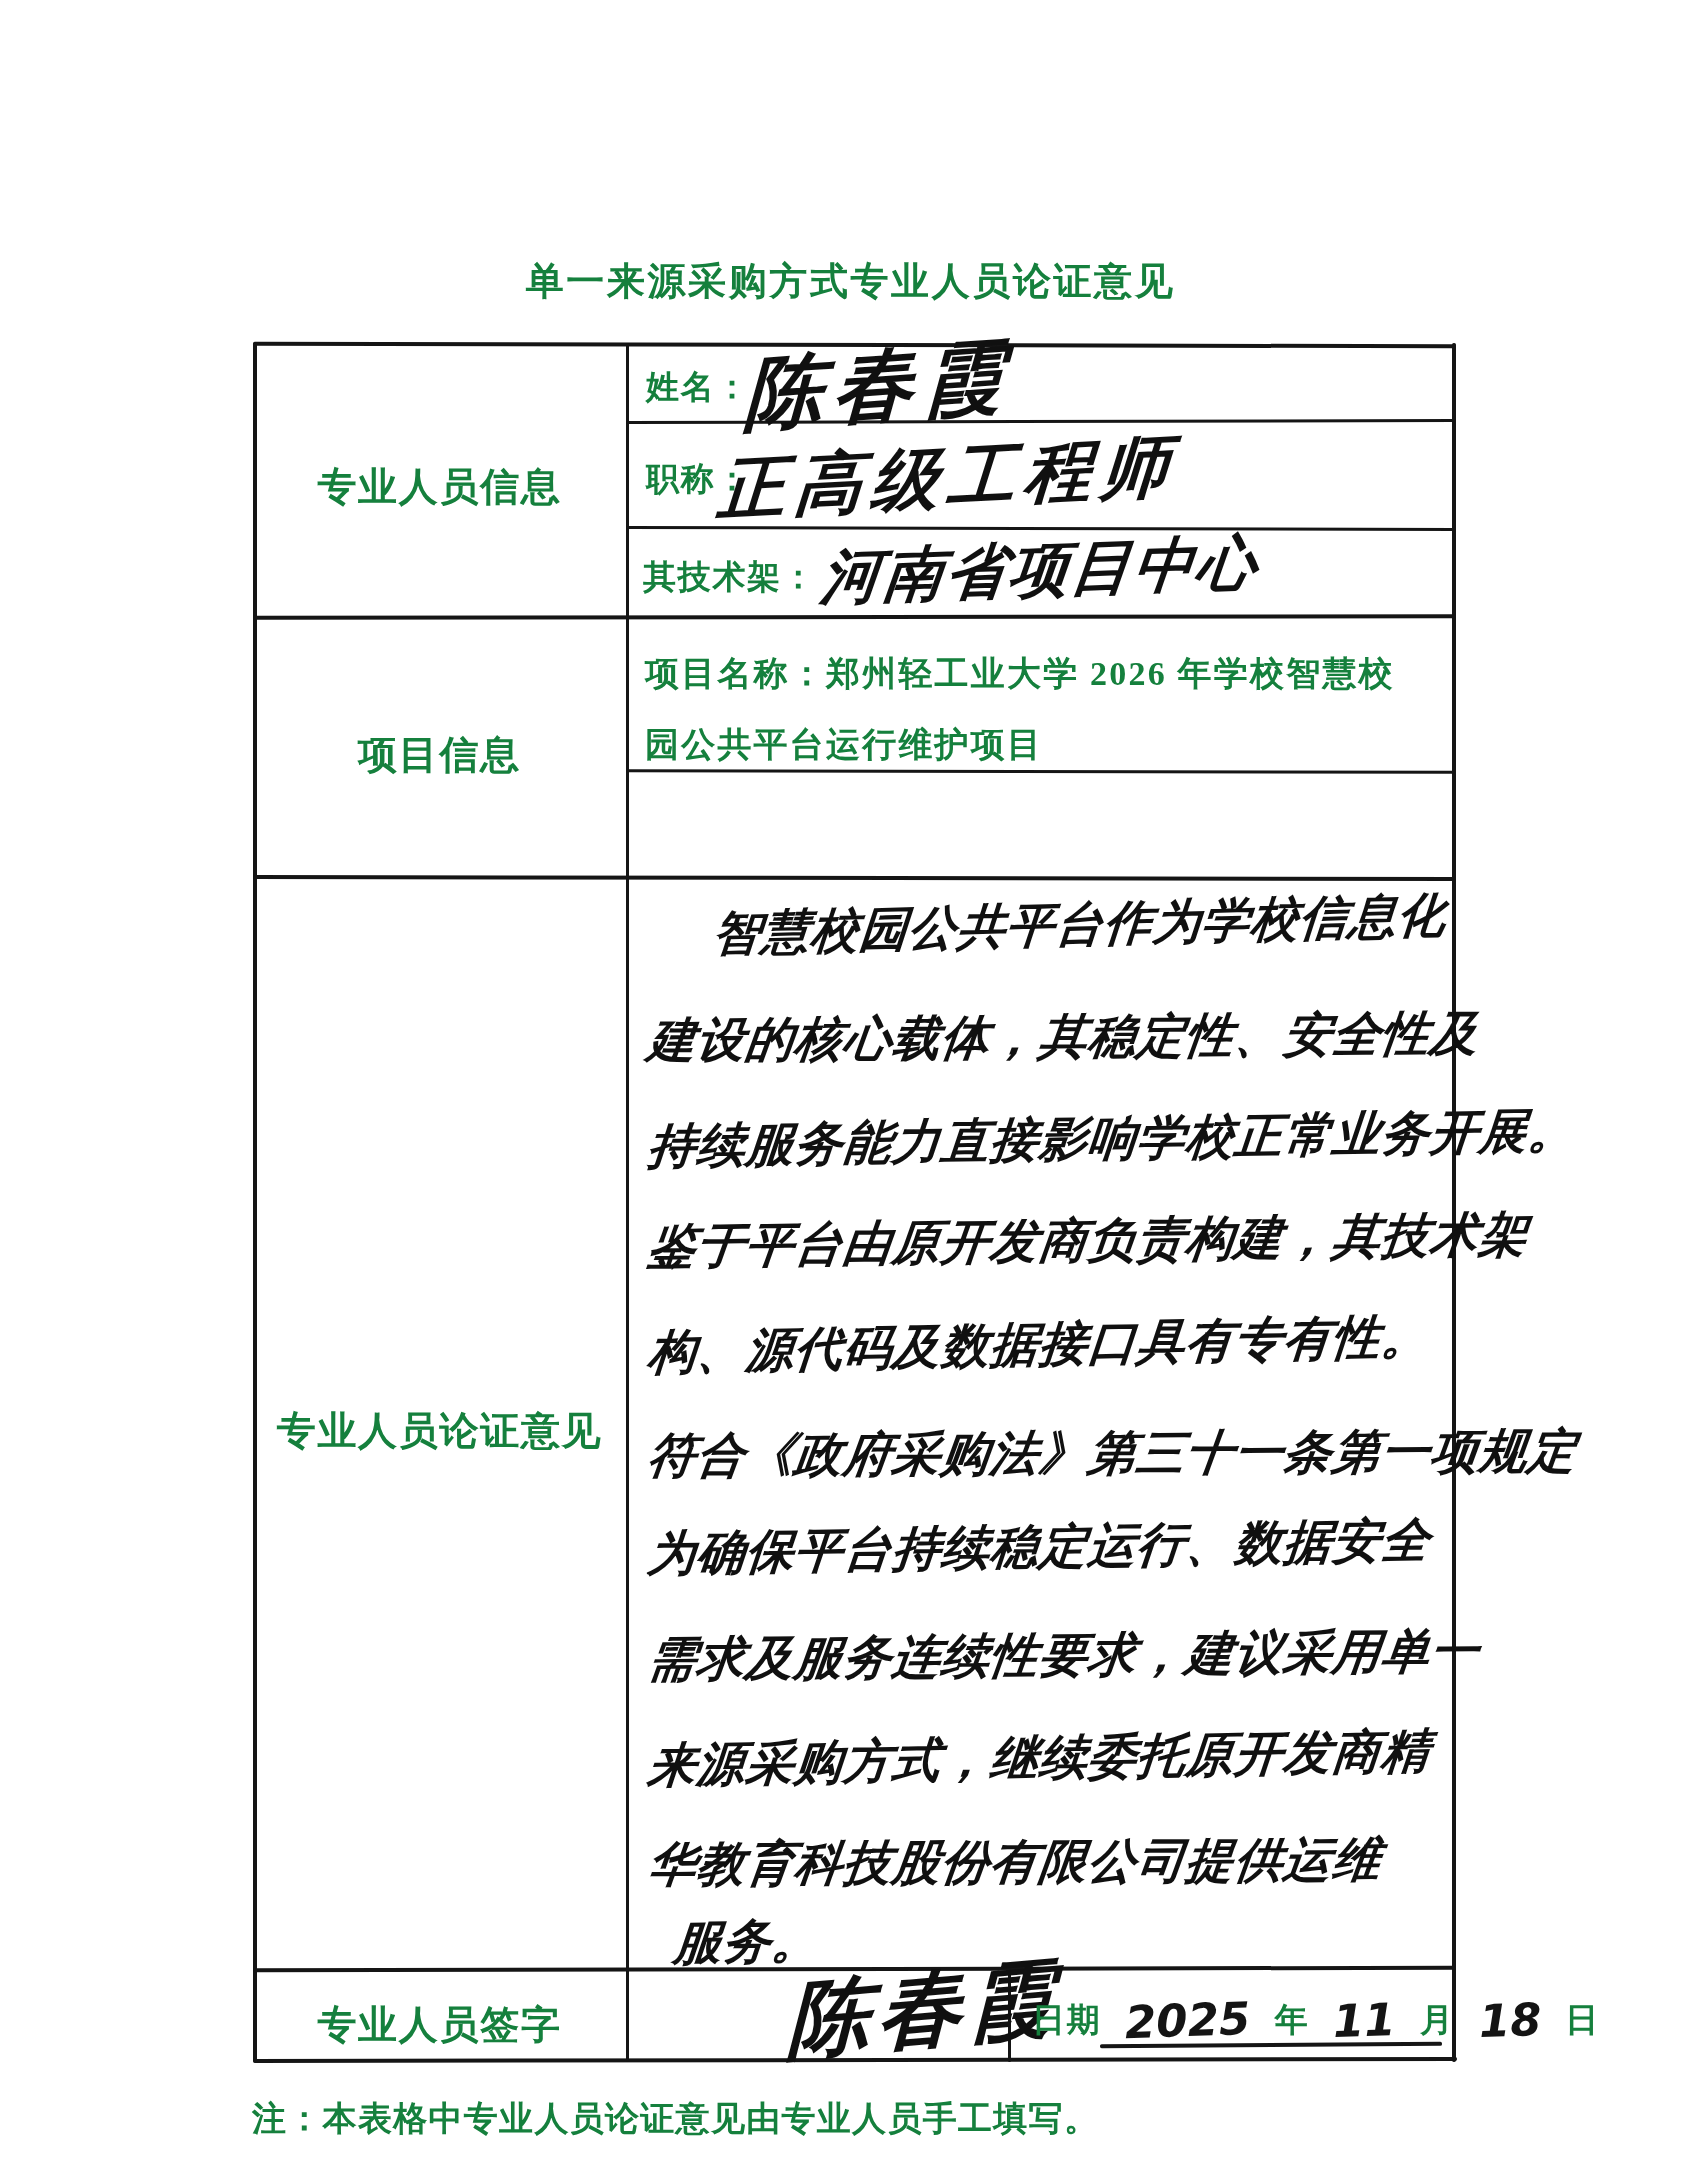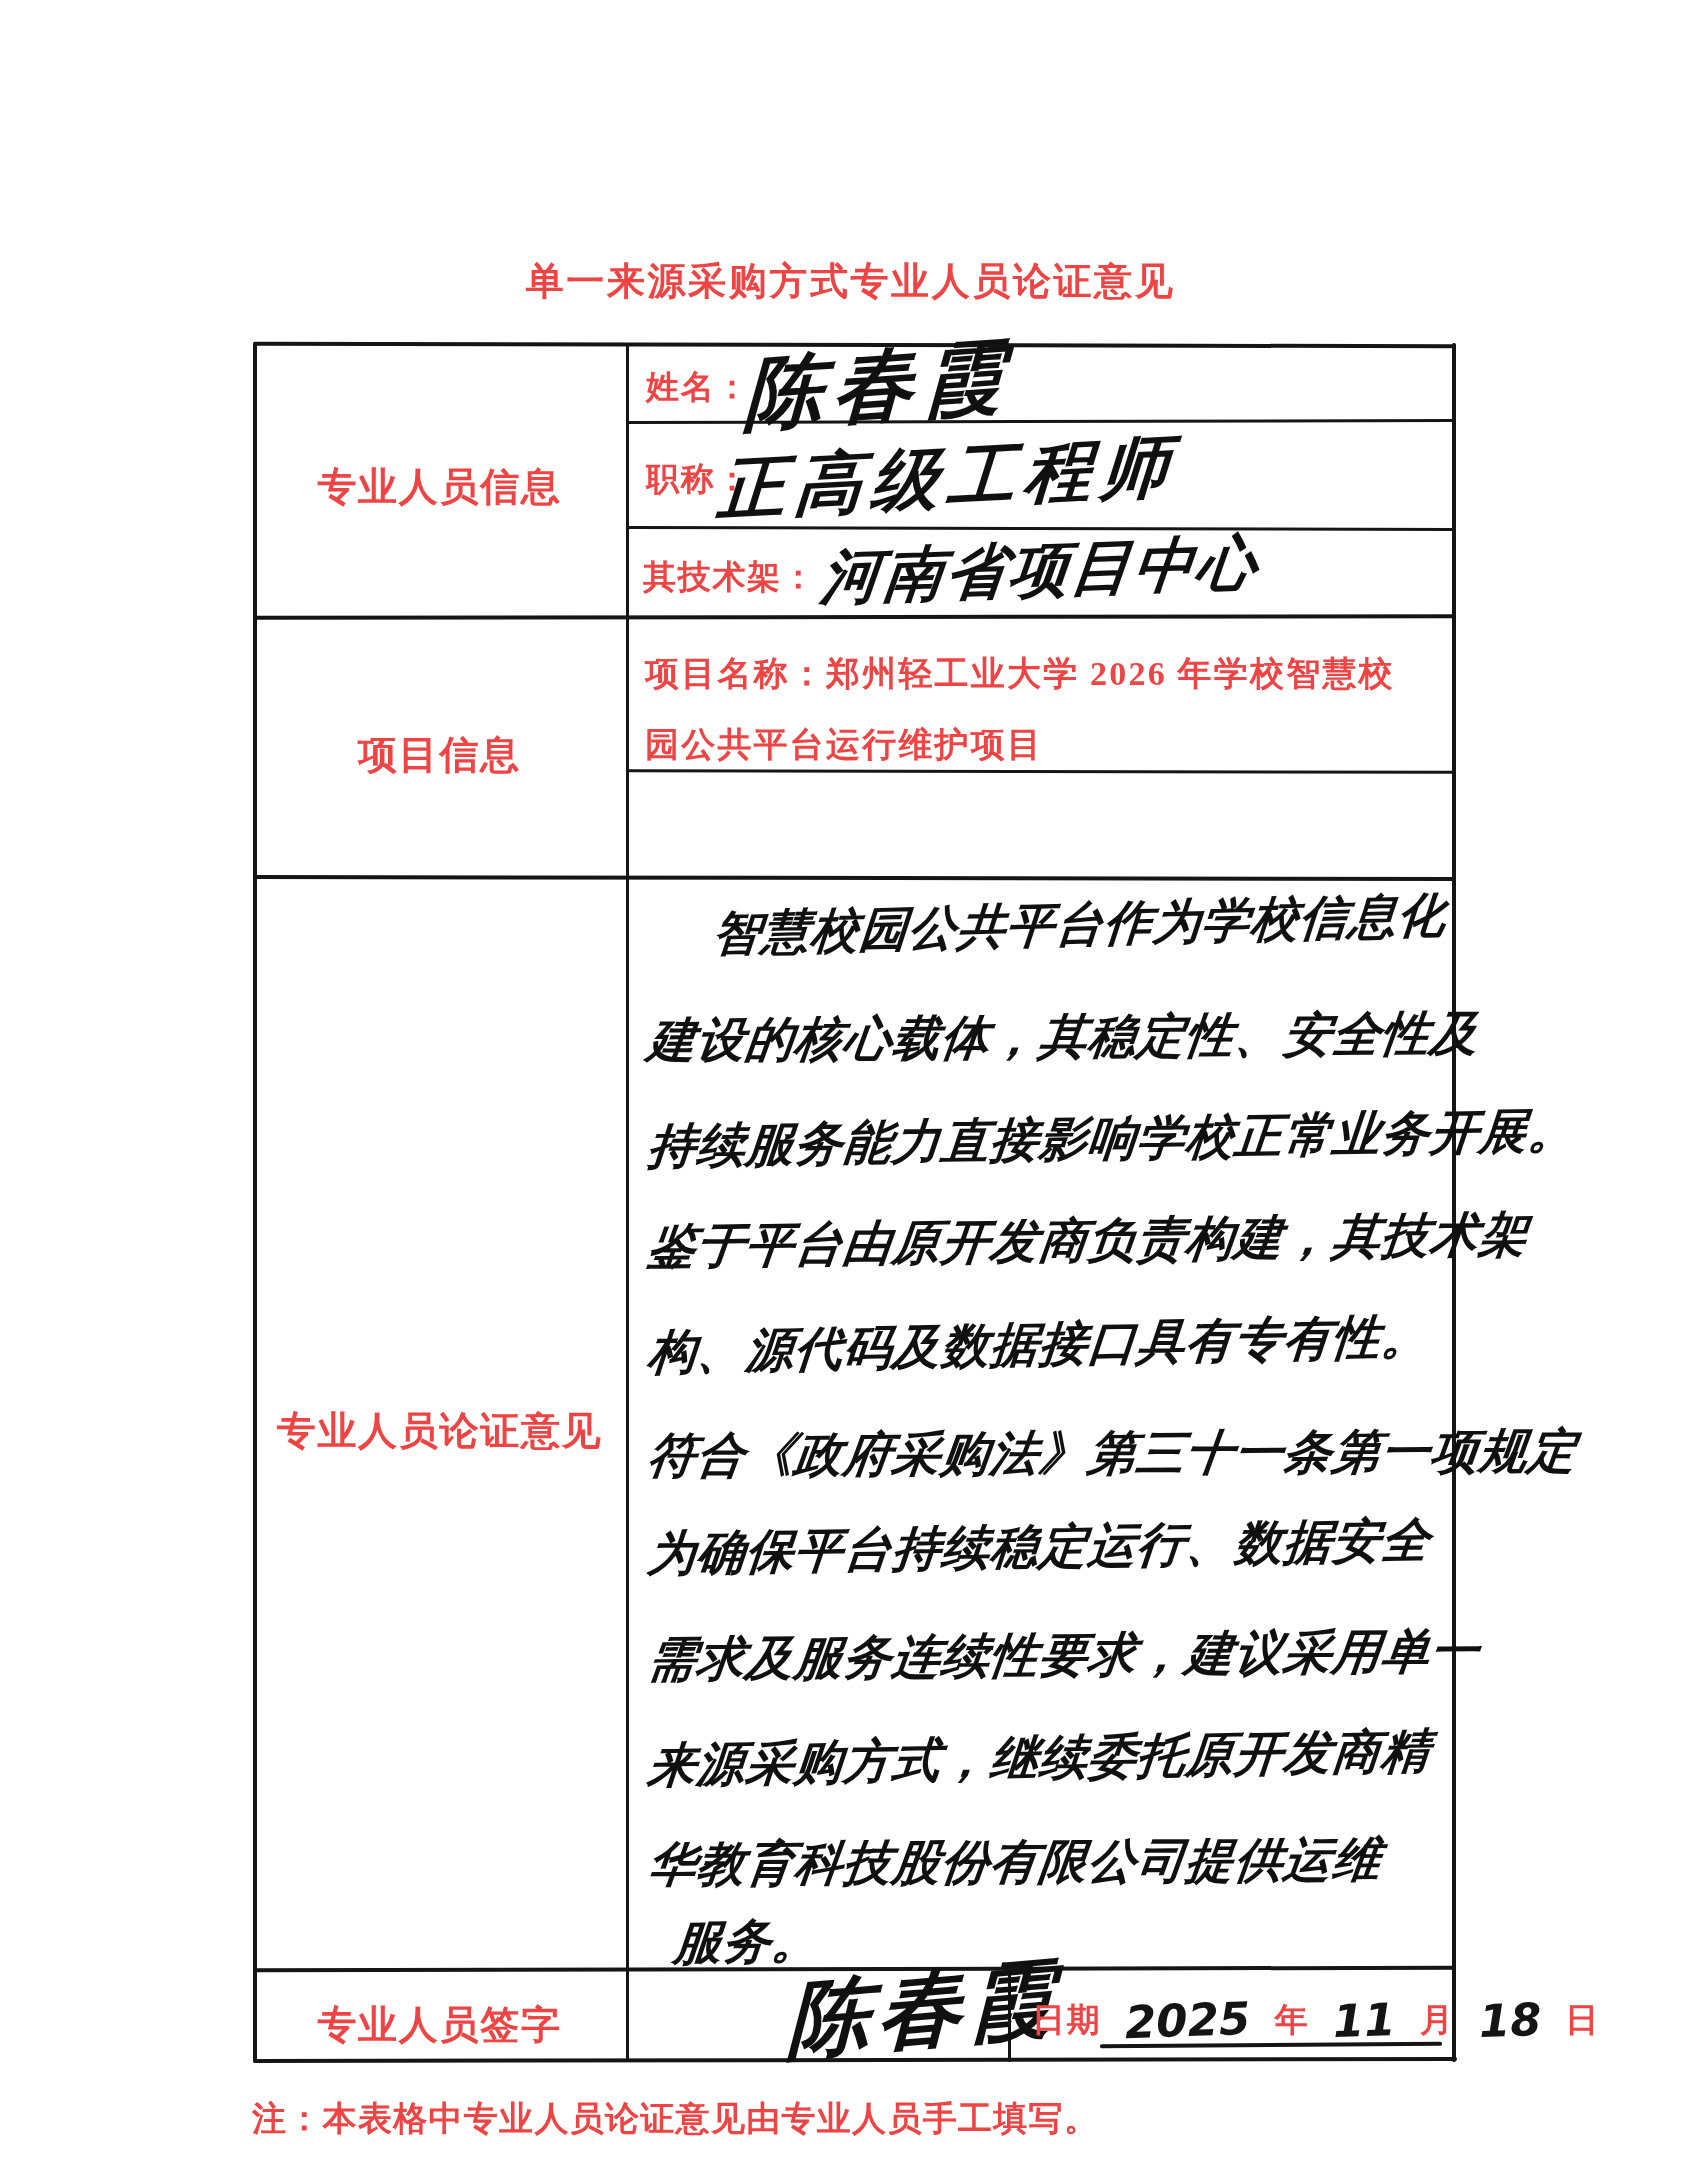--- a/index.html
+++ b/index.html
@@ -9,21 +9,21 @@
     background:#ffffff;
     font-family:"Liberation Serif", serif;
     color:#141414;
     overflow:hidden;
   }
   
   .print{
     position:absolute;
     font-family:"Liberation Serif", serif;
     font-weight:600;
-    color:#ef4444;
+    color:#15803d;
     white-space:nowrap;
     letter-spacing:1.7px;
   }
   .title{
     top:256px;left:0;width:100%;
     text-align:center;
     font-size:38px;font-weight:700;letter-spacing:2.6px;
   }
   .seclabel{font-size:39px;text-align:center;width:373px;left:253px;}
   .fieldlabel{font-size:33px;}

